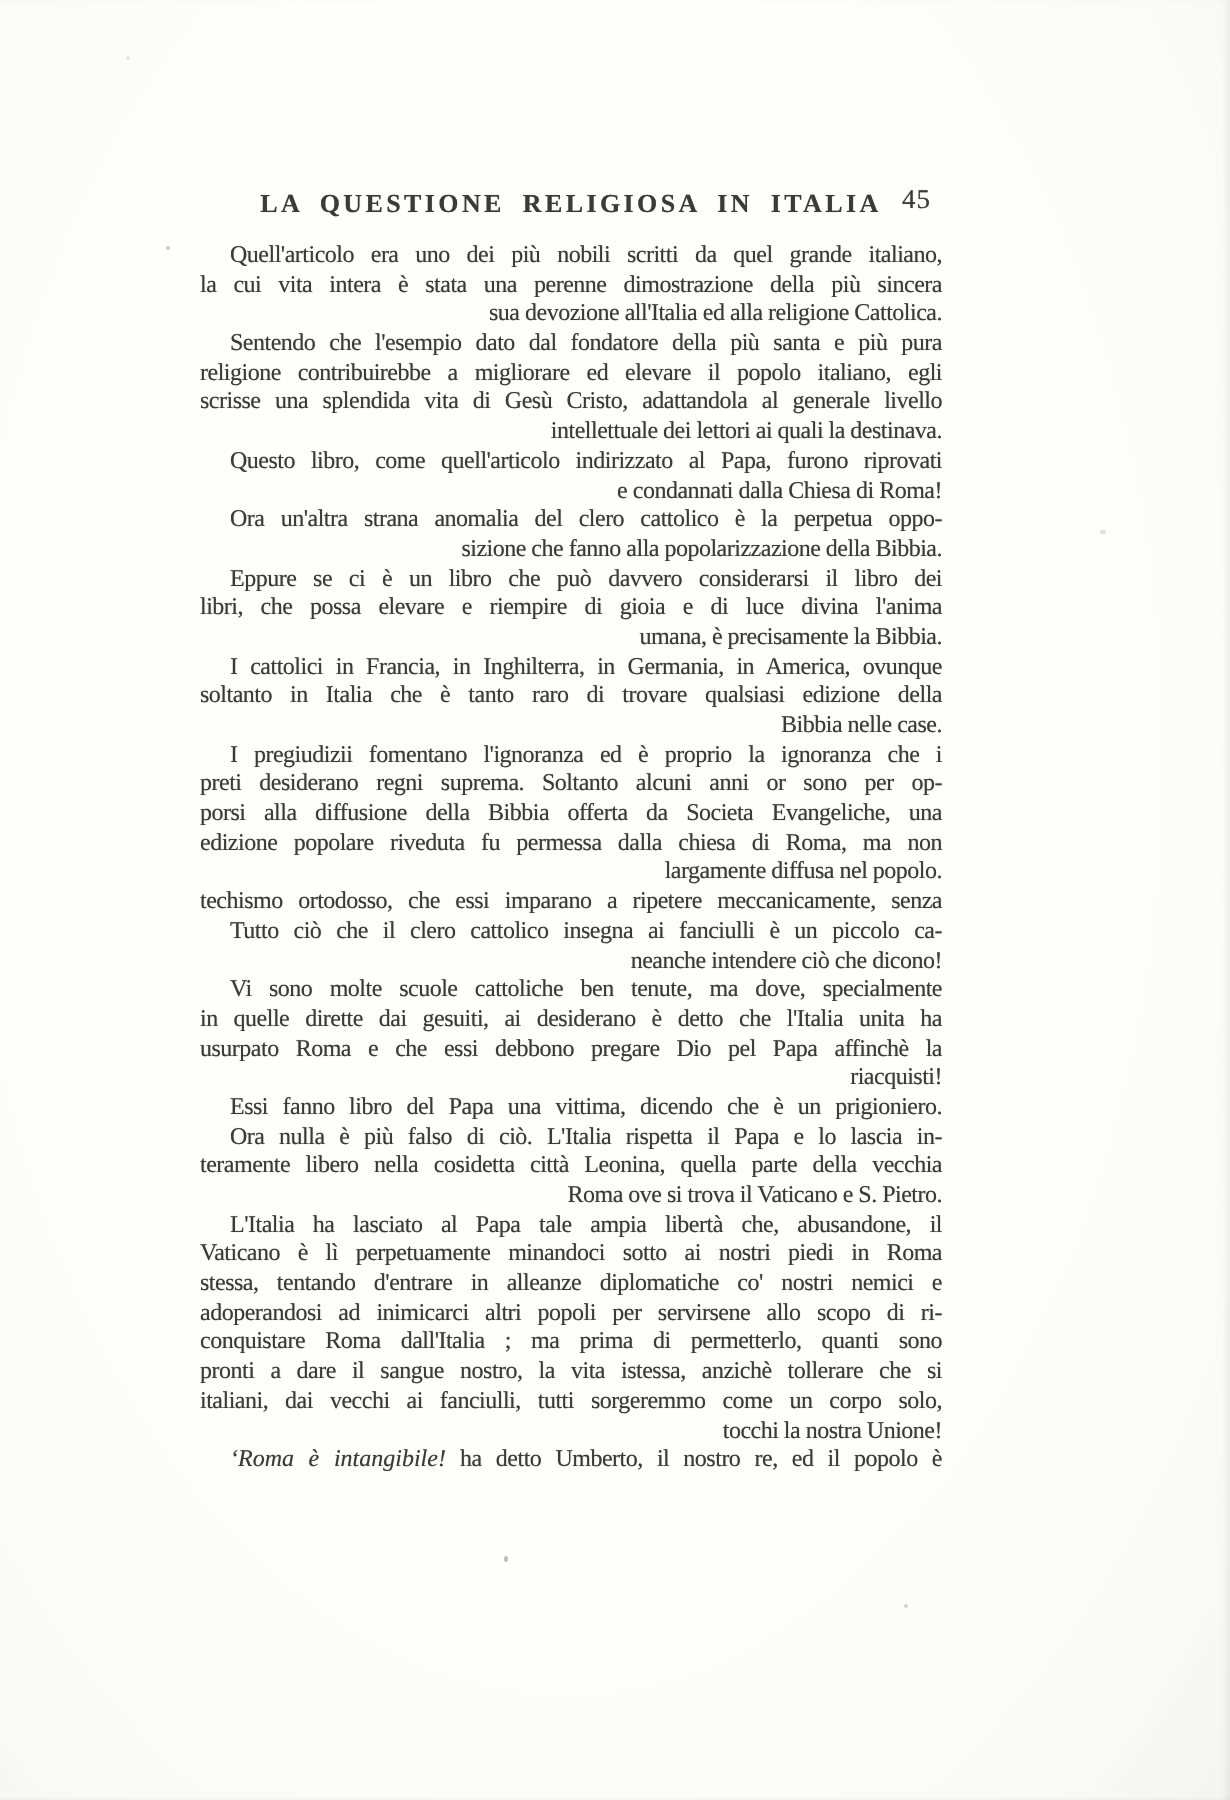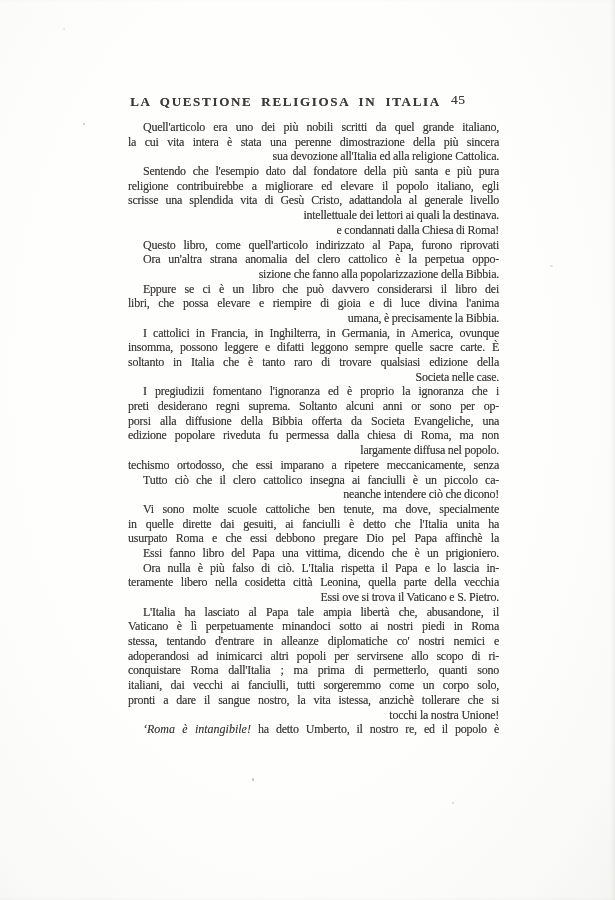--- a/index.html
+++ b/index.html
@@ -42,21 +42,20 @@
     font-size: 13.5px;
     letter-spacing: 0.5px;
     text-shadow: 0 0 0.4px rgba(60,58,54,0.6);
     text-align: center;
   }
   .text-block {
     position: absolute;
     top: 120px;
     left: 100px;
     width: 371px;
-    margin-left: 28px;
   }
   .para { margin: 0; padding: 0; }
   .line {
     font-size: 12px;
     line-height: 14.7px;
     height: 14.7px;
     letter-spacing: -0.25px;
     text-align: right;
     text-shadow: 0 0 0.45px rgba(60,58,54,0.55);
     white-space: normal;
@@ -90,71 +89,71 @@
         <div class="line j">la cui vita intera è stata una perenne dimostrazione della più sincera</div>
         <div class="line">sua devozione all'Italia ed alla religione Cattolica.</div>
       </div>
       <div class="para">
         <div class="line j indent">Sentendo che l'esempio dato dal fondatore della più santa e più pura</div>
         <div class="line j">religione contribuirebbe a migliorare ed elevare il popolo italiano, egli</div>
         <div class="line j">scrisse una splendida vita di Gesù Cristo, adattandola al generale livello</div>
         <div class="line">intellettuale dei lettori ai quali la destinava.</div>
       </div>
       <div class="para">
+        <div class="line j indent">Questo libro, come quell'articolo indirizzato al Papa, furono riprovati</div>
         <div class="line">e condannati dalla Chiesa di Roma!</div>
-        <div class="line j indent">Questo libro, come quell'articolo indirizzato al Papa, furono riprovati</div>
       </div>
       <div class="para">
         <div class="line j indent">Ora un'altra strana anomalia del clero cattolico è la perpetua oppo-</div>
         <div class="line">sizione che fanno alla popolarizzazione della Bibbia.</div>
       </div>
       <div class="para">
         <div class="line j indent">Eppure se ci è un libro che può davvero considerarsi il libro dei</div>
         <div class="line j">libri, che possa elevare e riempire di gioia e di luce divina l'anima</div>
         <div class="line">umana, è precisamente la Bibbia.</div>
       </div>
       <div class="para">
         <div class="line j indent">I cattolici in Francia, in Inghilterra, in Germania, in America, ovunque</div>
-        <div class="line j">insomma, possono leggere e difatti leggono sempre quelle sacre carte. È</div>
         <div class="line j">soltanto in Italia che è tanto raro di trovare qualsiasi edizione della</div>
-        <div class="line">Societa nelle case.</div>
+        <div class="line">Bibbia nelle case.</div>
       </div>
       <div class="para">
         <div class="line j indent">I pregiudizii fomentano l'ignoranza ed è proprio la ignoranza che i</div>
         <div class="line j">preti desiderano regni suprema. Soltanto alcuni anni or sono per op-</div>
         <div class="line j">porsi alla diffusione della Bibbia offerta da Societa Evangeliche, una</div>
         <div class="line j">edizione popolare riveduta fu permessa dalla chiesa di Roma, ma non</div>
         <div class="line">largamente diffusa nel popolo.</div>
       </div>
       <div class="para">
         <div class="line j">techismo ortodosso, che essi imparano a ripetere meccanicamente, senza</div>
         <div class="line j indent">Tutto ciò che il clero cattolico insegna ai fanciulli è un piccolo ca-</div>
         <div class="line">neanche intendere ciò che dicono!</div>
       </div>
       <div class="para">
         <div class="line j indent">Vi sono molte scuole cattoliche ben tenute, ma dove, specialmente</div>
-        <div class="line j">in quelle dirette dai gesuiti, ai fanciulli è detto che l'Italia unita ha</div>
+        <div class="line j">in quelle dirette dai gesuiti, ai desiderano è detto che l'Italia unita ha</div>
         <div class="line j">usurpato Roma e che essi debbono pregare Dio pel Papa affinchè la</div>
+        <div class="line">riacquisti!</div>
       </div>
       <div class="para">
         <div class="line j indent">Essi fanno libro del Papa una vittima, dicendo che è un prigioniero.</div>
       </div>
       <div class="para">
         <div class="line j indent">Ora nulla è più falso di ciò. L'Italia rispetta il Papa e lo lascia in-</div>
         <div class="line j">teramente libero nella cosidetta città Leonina, quella parte della vecchia</div>
-        <div class="line">Essi ove si trova il Vaticano e S. Pietro.</div>
+        <div class="line">Roma ove si trova il Vaticano e S. Pietro.</div>
       </div>
       <div class="para">
         <div class="line j indent">L'Italia ha lasciato al Papa tale ampia libertà che, abusandone, il</div>
         <div class="line j">Vaticano è lì perpetuamente minandoci sotto ai nostri piedi in Roma</div>
         <div class="line j">stessa, tentando d'entrare in alleanze diplomatiche co' nostri nemici e</div>
         <div class="line j">adoperandosi ad inimicarci altri popoli per servirsene allo scopo di ri-</div>
         <div class="line j">conquistare Roma dall'Italia ; ma prima di permetterlo, quanti sono</div>
+        <div class="line j">pronti a dare il sangue nostro, la vita istessa, anzichè tollerare che si</div>
         <div class="line j">italiani, dai vecchi ai fanciulli, tutti sorgeremmo come un corpo solo,</div>
-        <div class="line j">pronti a dare il sangue nostro, la vita istessa, anzichè tollerare che si</div>
         <div class="line">tocchi la nostra Unione!</div>
       </div>
       <div class="para">
         <div class="line j indent"><em>‘Roma è intangibile!</em> ha detto Umberto, il nostro re, ed il popolo è</div>
       </div>
     </div>
 
   <div class="speck" style="left:83px;  top:123px; width:2px; height:2px; opacity:0.45;"></div>
   <div class="speck" style="left:63px;  top:28px;  width:2px; height:2px; opacity:0.2;"></div>
   <div class="speck" style="left:252px; top:778px; width:2px; height:3px; opacity:0.55;"></div>

